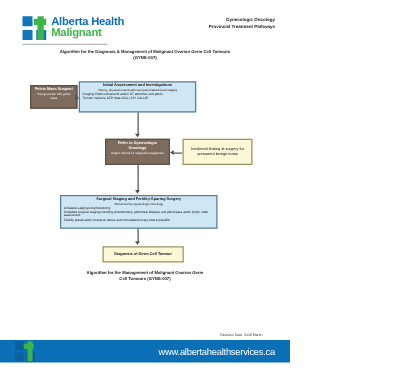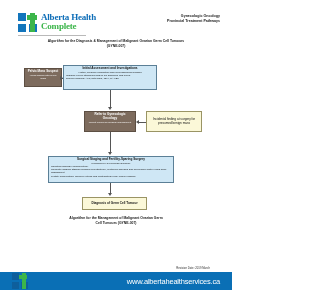--- a/index.html
+++ b/index.html
@@ -20,21 +20,20 @@
   .header {
     position: relative;
     height: 36px;
   }
   .logo-block {
     position: absolute;
     left: 18px;
     top: 13px;
     display: flex;
     align-items: flex-start;
-    font-family: Liberation Serif, serif;
   }
   .logo-mark {
     position: relative;
     width: 19px;
     height: 19px;
     flex: none;
   }
   .logo-mark .sq {
     position: absolute;
     width: 8px;
@@ -280,21 +279,21 @@
   <div class="logo-block">
     <div class="logo-mark">
       <span class="sq tl"></span>
       <span class="sq bl"></span>
       <span class="sq br"></span>
       <span class="cross-v"></span>
       <span class="cross-h"></span>
     </div>
     <div class="logo-words">
       <div class="l1">Alberta Health</div>
-      <div class="l2">Complete</div>
+      <div class="l2">Malignant</div>
     </div>
   </div>
 
   <div class="header-right">
     <div>Gynecologic Oncology</div>
     <div>Provincial Treatment Pathways</div>
   </div>
 
   <div class="header-rule"></div>
 </div>

